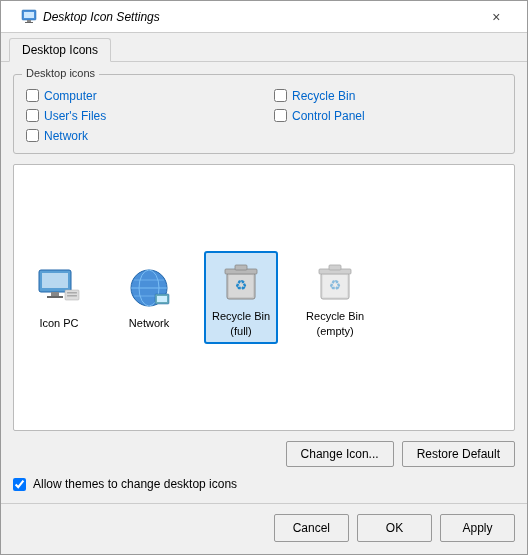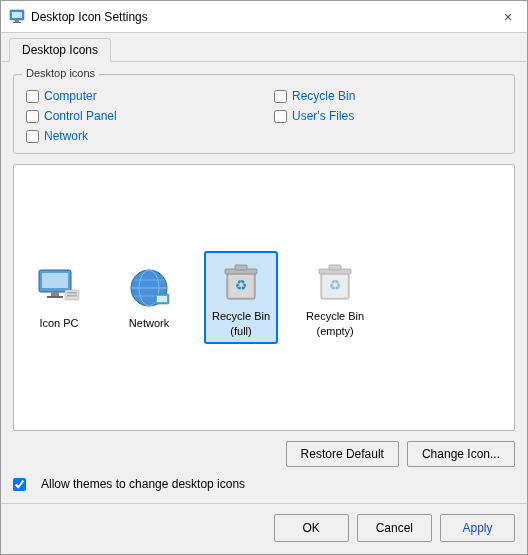--- a/index.html
+++ b/index.html
@@ -20,22 +20,23 @@
       border: 1px solid #999;
       box-shadow: 2px 2px 8px rgba(0,0,0,0.4);
       display: flex;
       flex-direction: column;
     }
     .title-bar {
       background: #fff;
       border-bottom: 1px solid #ccc;
       display: flex;
       align-items: center;
-      padding: 6px 8px;
+      padding: 6px 20px;
       height: 32px;
+      font-style: italic;
     }
     .title-bar-icon {
       width: 16px;
       height: 16px;
       margin-right: 6px;
       flex-shrink: 0;
     }
     .title-bar-text {
       flex: 1;
       font-size: 12px;
@@ -100,21 +101,21 @@
       color: #333;
     }
     .checkboxes-grid {
       display: grid;
       grid-template-columns: 1fr 1fr;
       gap: 6px 20px;
       margin-top: 6px;
     }
     .checkbox-item {
       display: flex;
-      align-items: center;
+      align-items: flex-start;
       gap: 5px;
       cursor: pointer;
     }
     .checkbox-item input[type="checkbox"] {
       width: 13px;
       height: 13px;
       cursor: pointer;
     }
     .checkbox-label {
       color: #0066cc;
@@ -176,42 +177,42 @@
       min-width: 88px;
       height: 26px;
     }
     .btn:disabled {
       color: #aaa;
       cursor: default;
     }
     .allow-themes-row {
       display: flex;
       align-items: center;
-      gap: 15px;
+      gap: 7px;
     }
     .footer-buttons {
       display: flex;
       justify-content: flex-end;
       gap: 8px;
       padding: 10px 12px 12px 12px;
       border-top: 1px solid #ccc;
       background: #f0f0f0;
     }
     .btn-footer {
       padding: 5px 18px;
       font-size: 12px;
       border: 1px solid #999;
       background: #f0f0f0;
       cursor: pointer;
       border-radius: 2px;
       min-width: 75px;
       height: 28px;
     }
     .btn-footer:disabled {
-      color: #1d4ed8;
+      color: #000000;
       cursor: default;
     }
     
     svg { overflow: visible; }
   </style>
 </head>
 <body>
 
 <div class="dialog">
 
@@ -241,25 +242,25 @@
           <input type="checkbox" style="">
           <span class="checkbox-label">Computer</span>
         </label>
         <label class="checkbox-item">
           <input type="checkbox" style="">
           <span class="checkbox-label">Recycle Bin</span>
         </label>
 
         <label class="checkbox-item">
           <input type="checkbox" style="">
+          <span class="checkbox-label">User's Files</span>
+        </label>
+        <label class="checkbox-item">
+          <input type="checkbox" style="">
           <span class="checkbox-label">Control Panel</span>
-        </label>
-        <label class="checkbox-item">
-          <input type="checkbox" style="">
-          <span class="checkbox-label">User's Files</span>
         </label>
 
         <label class="checkbox-item">
           <input type="checkbox" style="">
           <span class="checkbox-label">Network</span>
         </label>
         <div></div>
       </div>
     </div>
 
@@ -327,29 +328,29 @@
             <rect x="18" y="8" width="12" height="5" rx="1" fill="#d0d0d0" stroke="#aaa" stroke-width="0.8"></rect>
 
             <text x="24" y="33" text-anchor="middle" font-size="14" fill="#88bbdd">♻</text>
           </svg>
         </div>
         <span class="icon-label">Recycle Bin<br>(empty)</span>
       </div>
     </div>
 
     <div class="button-row">
+      <button class="btn">Change Icon...</button>
       <button class="btn">Restore Default</button>
-      <button class="btn">Change Icon...</button>
     </div>
 
     <div class="allow-themes-row">
       <input type="checkbox" id="allowThemes" checked="" style="">
       <label for="allowThemes">Allow themes to change desktop icons</label>
     </div>
 
   </div>
 
   <div class="footer-buttons">
+    <button class="btn-footer">Cancel</button>
     <button class="btn-footer">OK</button>
-    <button class="btn-footer">Cancel</button>
     <button class="btn-footer" disabled="">Apply</button>
   </div>
 </div>
 
 </body></html>

